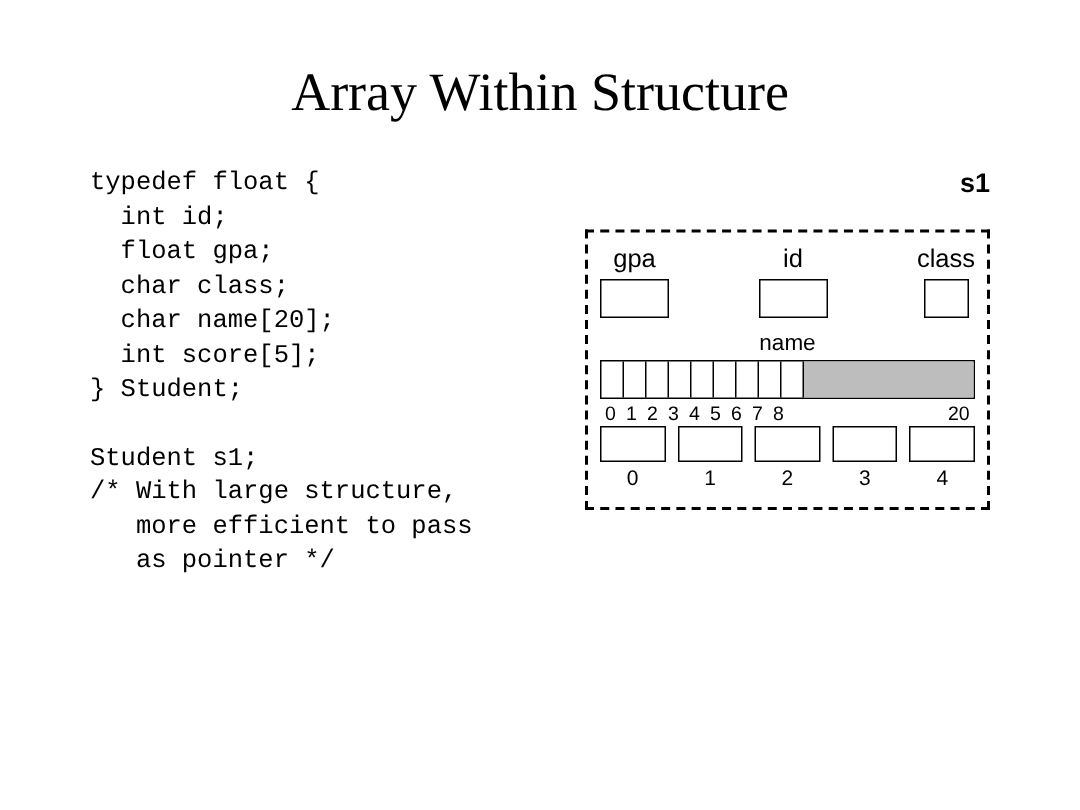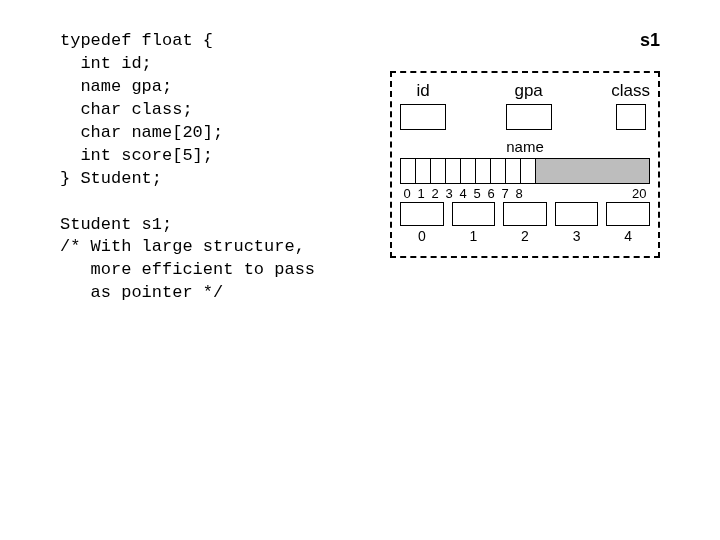--- a/index.html
+++ b/index.html
@@ -114,48 +114,49 @@
     font-size: 14px;
     margin-top: 2px;
   }
   .stick { flex: 1; text-align: center; margin-right: 8px; }
   .stick:last-child { margin-right: 0; }
 </style>
 </head>
 <body>
 
 <div class="slide">
+  <h1 class="title">Array Within Structure</h1>
 
   <div class="content">
 
     <div class="left"><span>typedef float {</span>
 <span>  int id;</span>
-<span>  name gpa;</span>
+<span>  float gpa;</span>
 <span>  char class;</span>
 <span>  char name[20];</span>
 <span>  int score[5];</span>
 <span>} Student;</span>
 <span></span>
 <span>Student s1;</span>
 <span>/* With large structure,</span>
 <span>   more efficient to pass</span>
 <span>   as pointer */</span></div>
 
     <div class="right">
       <div class="s1label">s1</div>
       <div class="dashedbox">
 
         <div class="row fieldrow">
           <div class="fieldcol">
+            <div class="fieldlabel">gpa</div>
+            <div class="cell gpa"></div>
+          </div>
+          <div class="fieldcol">
             <div class="fieldlabel">id</div>
             <div class="cell id"></div>
-          </div>
-          <div class="fieldcol">
-            <div class="fieldlabel">gpa</div>
-            <div class="cell gpa"></div>
           </div>
           <div class="fieldcol">
             <div class="fieldlabel">class</div>
             <div class="cell class"></div>
           </div>
         </div>
 
         <div class="centerlabel">name</div>
         <div class="namebar">
           <div class="nseg small"></div>

